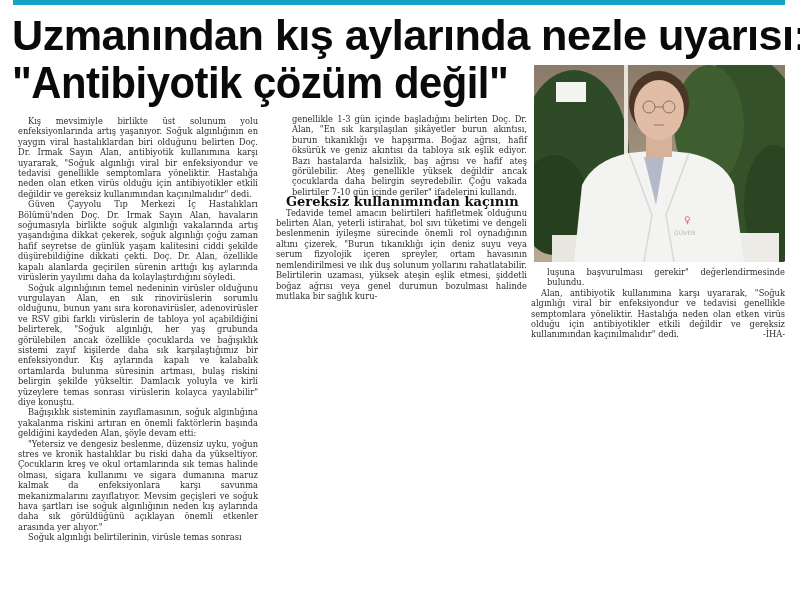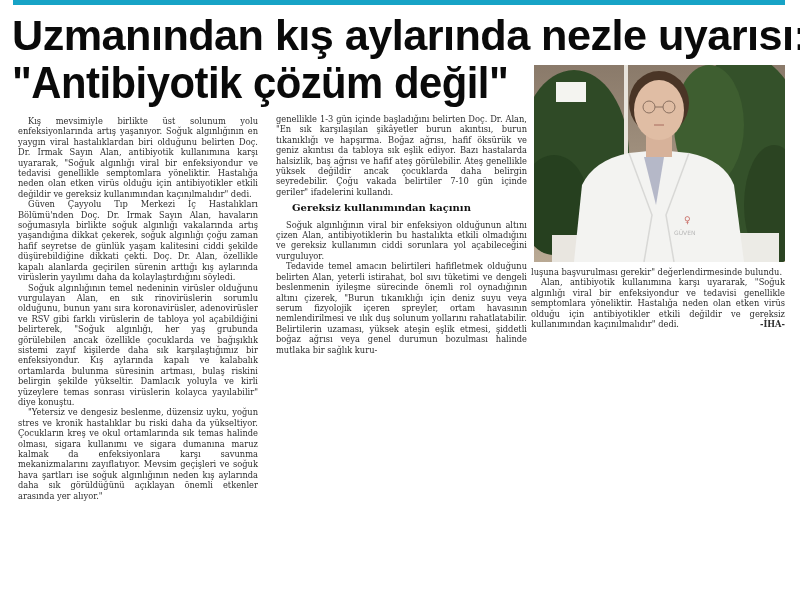--- a/index.html
+++ b/index.html
@@ -3,27 +3,27 @@
 <meta charset="utf-8">
 <style>
   html, body { margin:0; padding:0; background:#ffffff; }
   body { width:800px; height:589px; position:relative; overflow:hidden; font-family:"DejaVu Serif", serif; color:#2a2a2a; }
   .topbar { position:absolute; left:13px; top:0; width:772px; height:5px; background:#17a3c6; }
   .headline { position:absolute; left:12px; font-family:"Liberation Sans", sans-serif; font-weight:bold; color:#0a0a0a; white-space:nowrap; letter-spacing:-0.5px; transform-origin:left top; }
   .h1 { top:12px; font-size:40px; transform:scaleX(1.08) scaleY(1.05); }
   .h2 { top:58px; font-size:41px; transform:scaleX(1.02) scaleY(1.08); }
   .col { position:absolute; font-size:8.3px; line-height:10.4px; text-align:justify; color:#2e2e2e; }
   .col p { margin:0; text-indent:10px; }
-  .col p.noind { text-indent:0; }
-  .col h3 { margin:6px; font-size:10px; line-height:10.4px; font-weight:bold; color:#111; padding-left:10px; }
+  .col p.noind { text-indent:0;margin-left:16px; }
+  .col h3 { margin:0; font-size:13px; line-height:10.4px; font-weight:bold; color:#111; padding-left:10px; }
   .c1 { left:18px; top:116px; width:240px; }
   .c2 { left:276px; top:114px; width:251px; }
   .c3 { left:531px; top:267px; width:254px; }
   .photo { position:absolute; left:534px; top:65px; width:251px; height:197px; overflow:hidden; background:#5a6b4a; }
-  .sig { font-weight:bold; float:right; }
+  .sig { font-weight:normal; float:right; }
 </style>
 </head>
 <body>
 
 <div class="topbar"></div>
 
 <div class="headline h1">Uzmanından kış aylarında nezle uyarısı:</div>
 <div class="headline h2">"Antibiyotik çözüm değil"</div>
 
 <div class="photo">
@@ -66,26 +66,27 @@
 
     <text x="150" y="158" font-family="DejaVu Sans, sans-serif" font-size="9" fill="#c9706a">♀</text>
     <text x="140" y="170" font-family="DejaVu Sans, sans-serif" font-size="6" fill="#b8b8b8">GÜVEN</text>
   </svg>
 </div>
 
 <div class="col c1">
   <p>Kış mevsimiyle birlikte üst solunum yolu enfeksiyonlarında artış yaşanıyor. Soğuk algınlığının en yaygın viral hastalıklardan biri olduğunu belirten Doç. Dr. Irmak Sayın Alan, antibiyotik kullanımına karşı uyararak, "Soğuk algınlığı viral bir enfeksiyondur ve tedavisi genellikle semptomlara yöneliktir. Hastalığa neden olan etken virüs olduğu için antibiyotikler etkili değildir ve gereksiz kullanımından kaçınılmalıdır" dedi.</p>
   <p>Güven Çayyolu Tıp Merkezi İç Hastalıkları Bölümü'nden Doç. Dr. Irmak Sayın Alan, havaların soğumasıyla birlikte soğuk algınlığı vakalarında artış yaşandığına dikkat çekerek, soğuk algınlığı çoğu zaman hafif seyretse de günlük yaşam kalitesini ciddi şekilde düşürebildiğine dikkati çekti. Doç. Dr. Alan, özellikle kapalı alanlarda geçirilen sürenin arttığı kış aylarında virüslerin yayılımı daha da kolaylaştırdığını söyledi.</p>
   <p>Soğuk algınlığının temel nedeninin virüsler olduğunu vurgulayan Alan, en sık rinovirüslerin sorumlu olduğunu, bunun yanı sıra koronavirüsler, adenovirüsler ve RSV gibi farklı virüslerin de tabloya yol açabildiğini belirterek, "Soğuk algınlığı, her yaş grubunda görülebilen ancak özellikle çocuklarda ve bağışıklık sistemi zayıf kişilerde daha sık karşılaştığımız bir enfeksiyondur. Kış aylarında kapalı ve kalabalık ortamlarda bulunma süresinin artması, bulaş riskini belirgin şekilde yükseltir. Damlacık yoluyla ve kirli yüzeylere temas sonrası virüslerin kolayca yayılabilir" diye konuştu.</p>
+  <p>Bağışıklık sisteminin zayıflamasının, soğuk algınlığına yakalanma riskini artıran en önemli faktörlerin başında geldiğini kaydeden Alan, şöyle devam etti:</p>
   <p>"Yetersiz ve dengesiz beslenme, düzensiz uyku, yoğun stres ve kronik hastalıklar bu riski daha da yükseltiyor. Çocukların kreş ve okul ortamlarında sık temas halinde olması, sigara kullanımı ve sigara dumanına maruz kalmak da enfeksiyonlara karşı savunma mekanizmalarını zayıflatıyor. Mevsim geçişleri ve soğuk hava şartları ise soğuk algınlığının neden kış aylarında daha sık görüldüğünü açıklayan önemli etkenler arasında yer alıyor."</p>
+  <p>Soğuk algınlığı belirtilerinin, virüsle temas sonrası</p>
 </div>
 
 <div class="col c2">
   <p class="noind">genellikle 1-3 gün içinde başladığını belirten Doç. Dr. Alan, "En sık karşılaşılan şikâyetler burun akıntısı, burun tıkanıklığı ve hapşırma. Boğaz ağrısı, hafif öksürük ve geniz akıntısı da tabloya sık eşlik ediyor. Bazı hastalarda halsizlik, baş ağrısı ve hafif ateş görülebilir. Ateş genellikle yüksek değildir ancak çocuklarda daha belirgin seyredebilir. Çoğu vakada belirtiler 7-10 gün içinde geriler" ifadelerini kullandı.</p>
   <h3>Gereksiz kullanımından kaçının</h3>
-  <p>Soğuk algınlığının viral bir enfeksiyon olduğunun altını çizen Alan, antibiyotiklerin bu hastalıkta etkili olmadığını ve gereksiz kullanımın ciddi sorunlara yol açabileceğini vurguluyor.</p>
   <p>Tedavide temel amacın belirtileri hafifletmek olduğunu belirten Alan, yeterli istirahat, bol sıvı tüketimi ve dengeli beslenmenin iyileşme sürecinde önemli rol oynadığının altını çizerek, "Burun tıkanıklığı için deniz suyu veya serum fizyolojik içeren spreyler, ortam havasının nemlendirilmesi ve ılık duş solunum yollarını rahatlatabilir. Belirtilerin uzaması, yüksek ateşin eşlik etmesi, şiddetli boğaz ağrısı veya genel durumun bozulması halinde mutlaka bir sağlık kuru-</p>
 </div>
 
 <div class="col c3">
   <p class="noind">luşuna başvurulması gerekir" değerlendirmesinde bulundu.</p>
   <p><span>Alan, antibiyotik kullanımına karşı uyararak, "Soğuk algınlığı viral bir enfeksiyondur ve tedavisi genellikle semptomlara yöneliktir. Hastalığa neden olan etken virüs olduğu için antibiyotikler etkili değildir ve gereksiz kullanımından kaçınılmalıdır" dedi.</span> <span class="sig">-İHA-</span></p>
 </div>
 
 </body></html>

